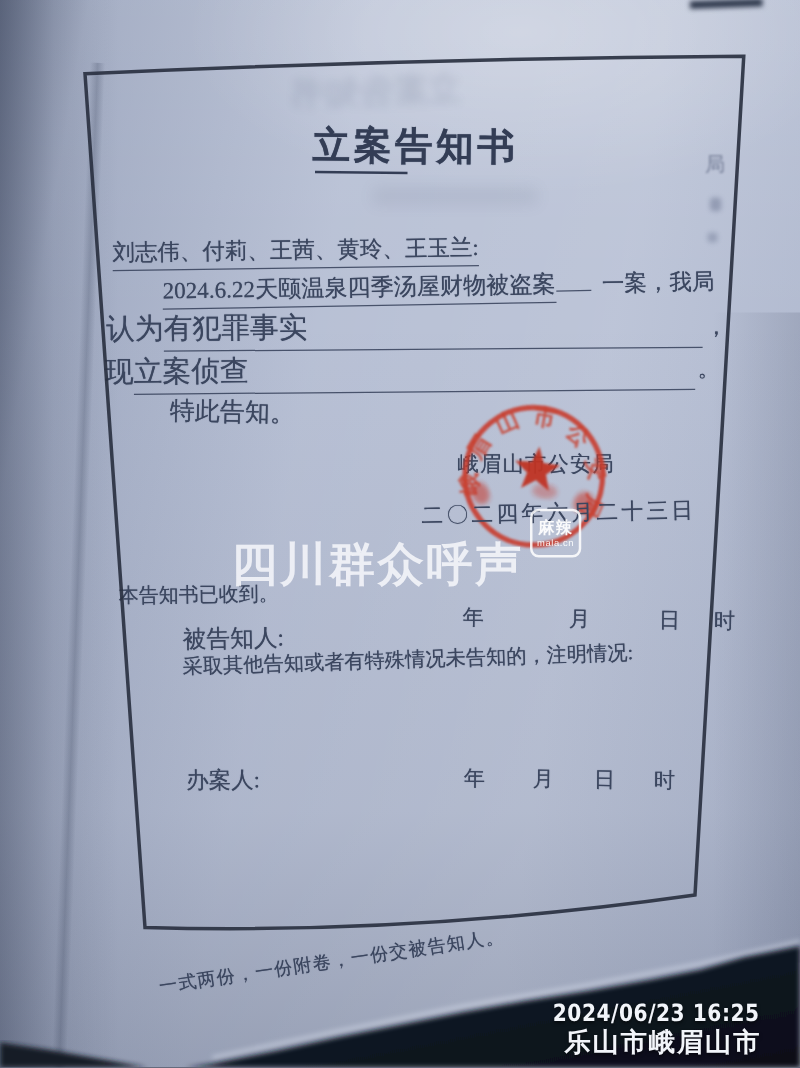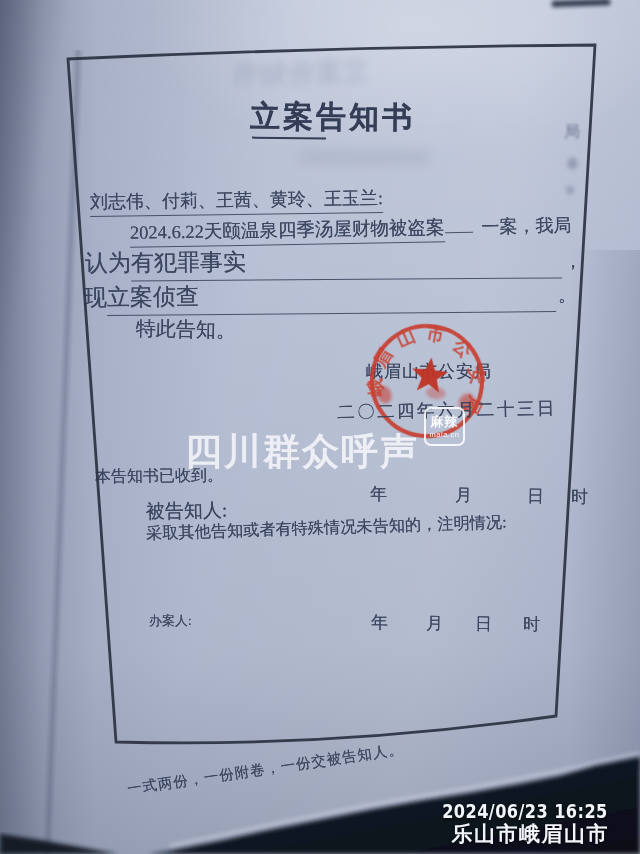--- a/index.html
+++ b/index.html
@@ -44,21 +44,21 @@
   .idate{left:337px;top:398px;font-size:17.5px;letter-spacing:2.5px;transform:rotate(-1.1deg);z-index:5;}
   .received{left:95px;top:466px;font-size:16px;transform:rotate(-.6deg);}
   .dt-row{height:22px;font-size:17px;z-index:5;}
   .dt-row span{position:absolute;top:0;}
   .row1{left:370px;top:484px;width:225px;transform:rotate(.8deg);}
   .row1 .f1{left:0;} .row1 .f2{left:85px;} .row1 .f3{left:157px;} .row1 .f4{left:201px;}
   .row2{left:371px;top:612px;width:170px;transform:rotate(.6deg);}
   .row2 .f1{left:0;} .row2 .f2{left:55px;} .row2 .f3{left:104px;} .row2 .f4{left:152px;}
   .recipient{left:146px;top:498px;font-size:19px;transform:rotate(-1deg);}
   .special{left:146px;top:517px;font-size:16.2px;transform:rotate(-1.8deg);}
-  .handler{left:149px;top:612px;font-size:13px;transform:rotate(-.5deg);}
+  .handler{left:149px;top:612px;font-size:18px;transform:rotate(-.5deg);}
   .footer-note{left:126px;top:780px;font-size:14.5px;letter-spacing:1px;transform:rotate(-8.3deg);transform-origin:left top;z-index:5;}
   
   .ghost-title{left:233px;top:55px;font-size:27px;font-weight:bold;color:#3a4668;opacity:.14;
     filter:blur(3.5px);transform:scaleX(-1) rotate(2deg);z-index:2;white-space:nowrap;}
   .ghost-smudge{left:298px;top:150px;width:132px;height:14px;background:rgba(52,62,90,.6);filter:blur(6px);opacity:.14;z-index:2;}
   .ghost-char{left:564px;top:122px;font-size:16px;color:#46516f;opacity:.5;filter:blur(1px);z-index:2;}
   .ghost-dot1{left:568px;top:158px;width:9px;height:11px;background:#4a5574;border-radius:3px;filter:blur(2px);opacity:.35;z-index:2;}
   .ghost-dot2{left:566px;top:186px;width:8px;height:8px;background:#4a5574;border-radius:3px;filter:blur(2px);opacity:.3;z-index:2;}
   
   .wm{left:185px;top:427px;font-size:37px;font-weight:bold;letter-spacing:2px;color:rgba(252,253,255,.78);

